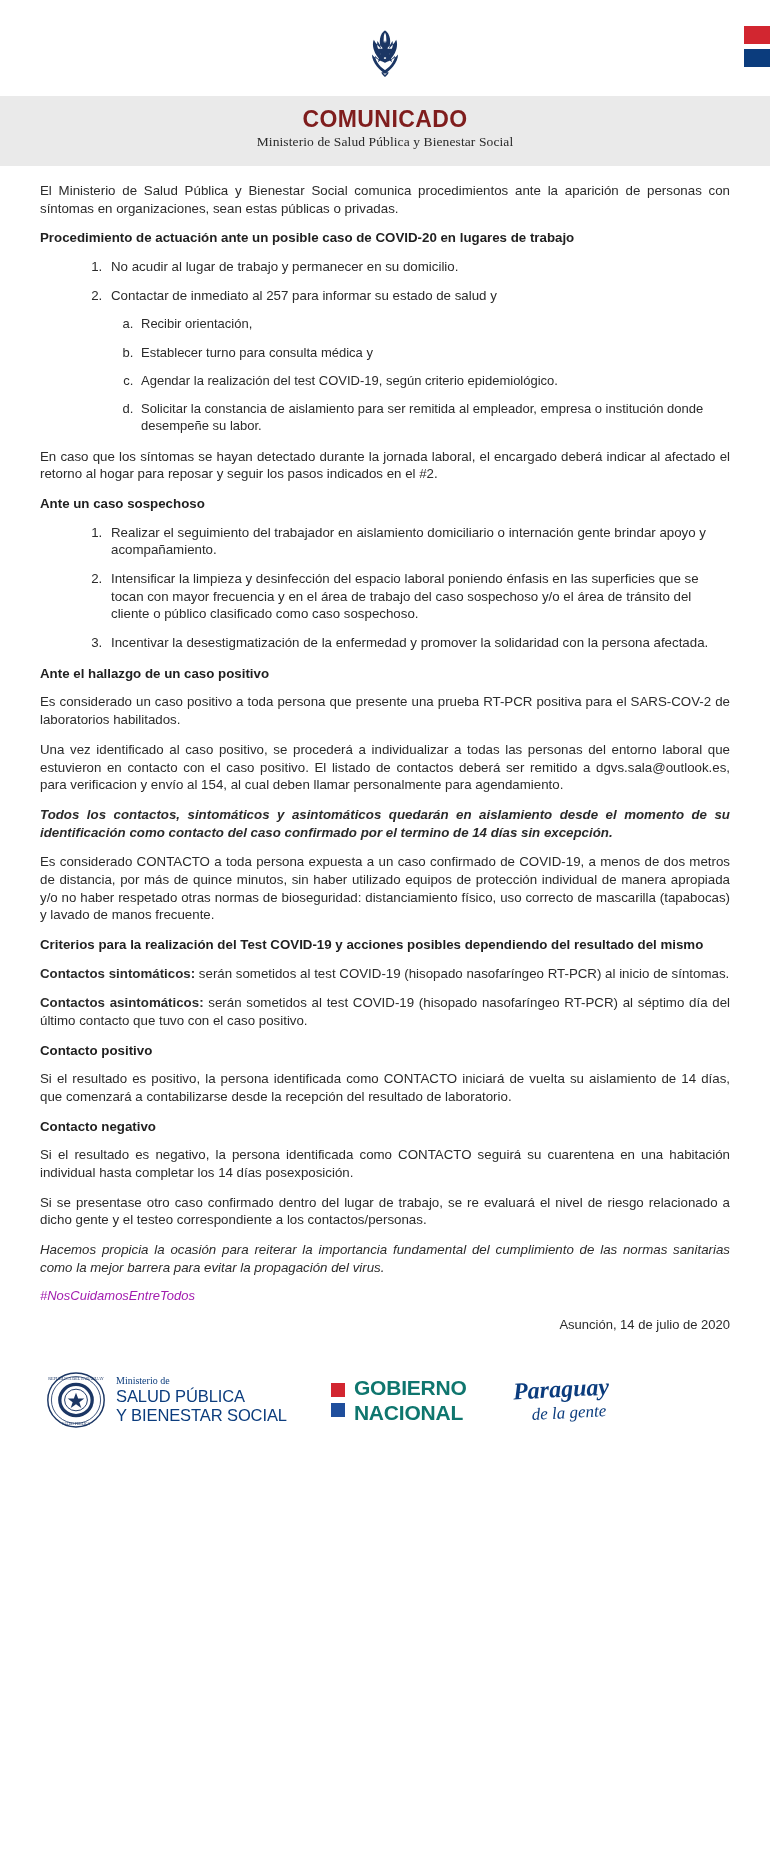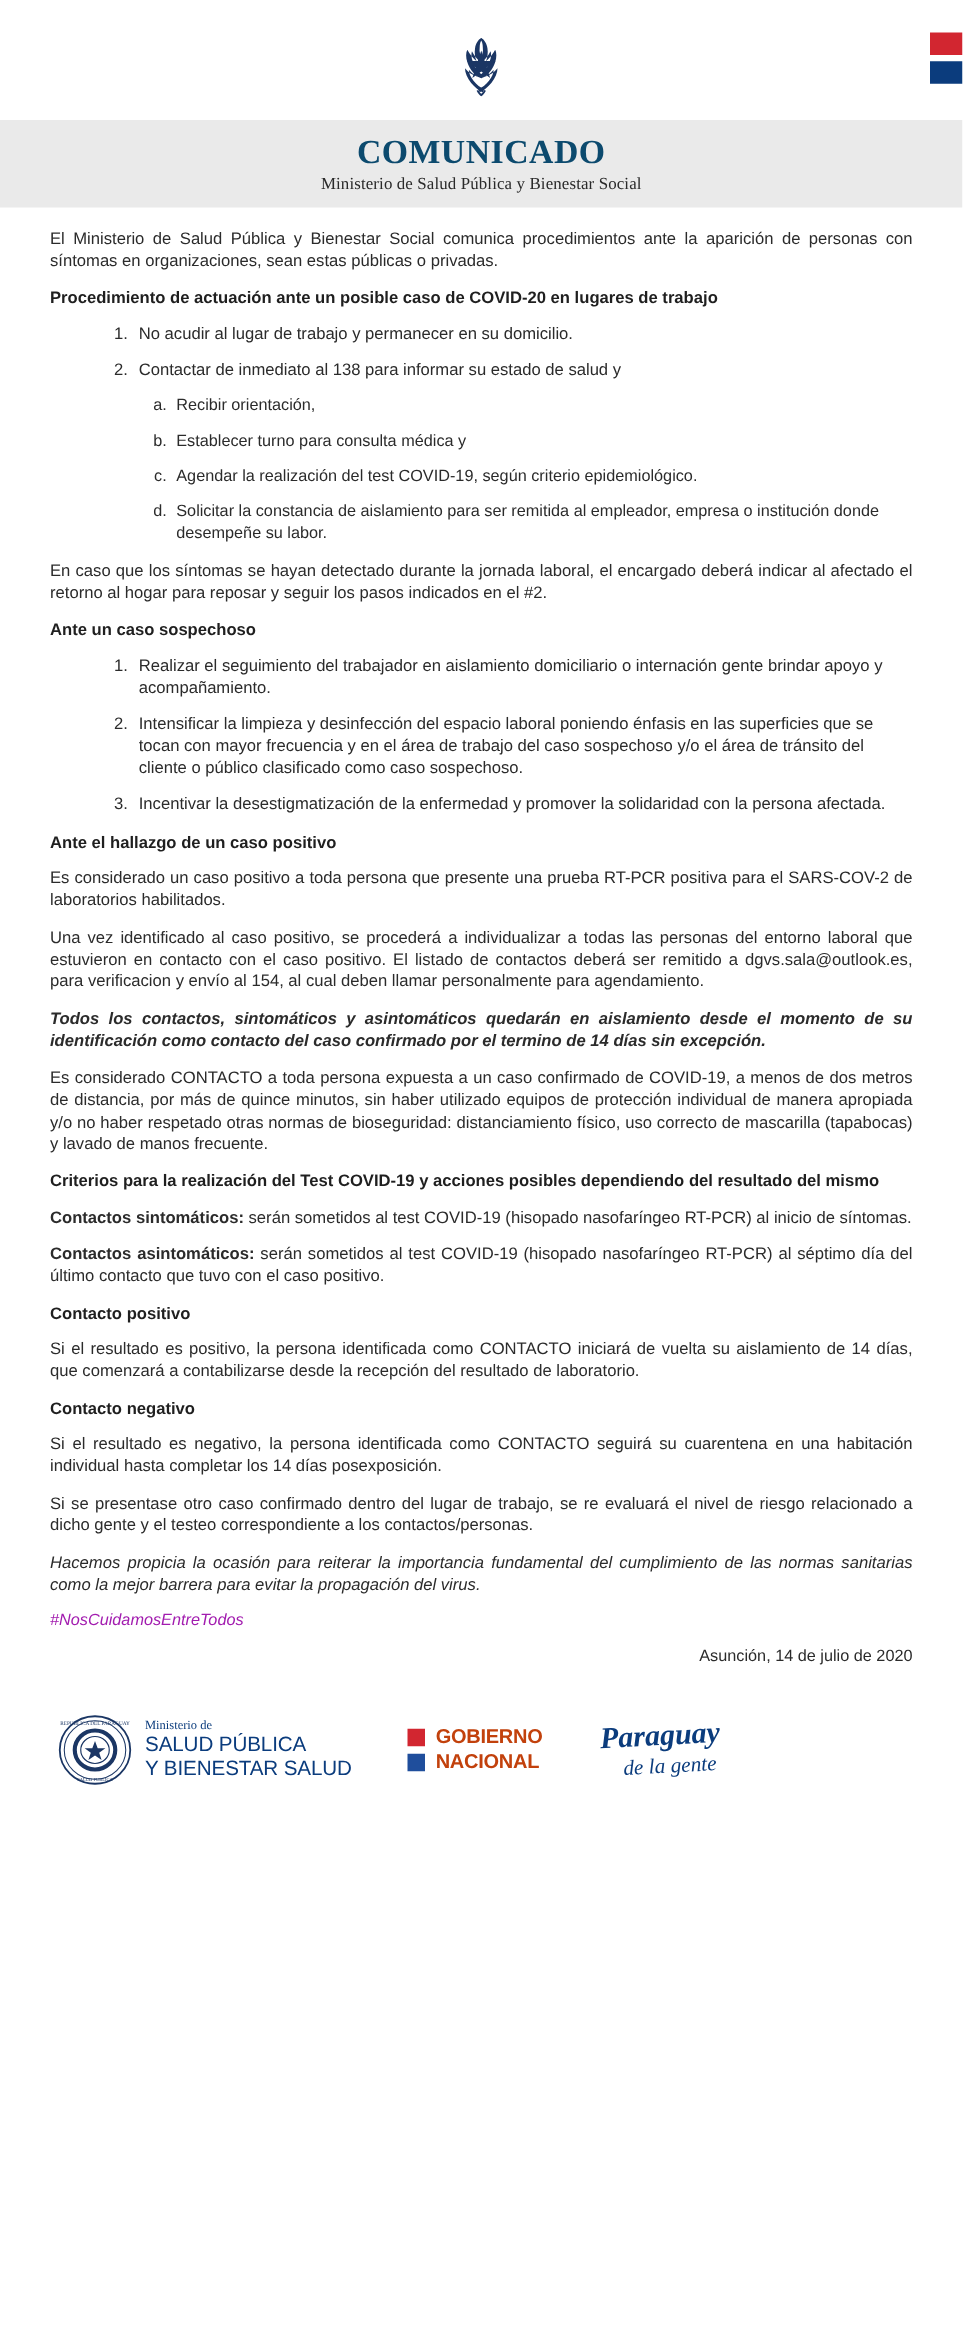--- a/index.html
+++ b/index.html
@@ -38,25 +38,25 @@
   .flag-tabs .bar.blue { background: #0b3c7d; }
 
   
   .title-band {
     background: #eaeaea;
     height: 70px;
     padding-top: 11px;
     text-align: center;
   }
   .title-main {
-    font-family: Liberation Serif, serif;
+    font-family: Liberation Sans, sans-serif;
     font-weight: bold;
-    font-size: 27px;
+    font-size: 23px;
     letter-spacing: 0.4px;
-    color: #0c4a6e;
+    color: #7f1d1d;
     line-height: 1.1;
   }
   .title-sub {
     font-family: "Liberation Serif", serif;
     font-size: 13.5px;
     color: #2a2a2a;
     margin-top: 2px;
     letter-spacing: 0.1px;
   }
 
@@ -155,23 +155,23 @@
     align-items: center;
     margin-left: 44px;
   }
   .gob-sq { width: 14px; }
   .gob-sq div { width: 14px; height: 14px; }
   .gob-sq .red { background: #d22630; margin-bottom: 6px; }
   .gob-sq .blue { background: #1f4e9c; }
   .gob-words { margin-left: 9px; }
   .gob-words div {
     font-weight: bold;
-    font-size: 16px;
+    font-size: 21px;
     line-height: 1.0;
-    color: #c2410c;
+    color: #0f766e;
     letter-spacing: -0.2px;
   }
   .gob-words .g1 { margin-bottom: 4px; }
 
   .brand-pais {
     margin-left: 46px;
     color: #0b3c7d;
     font-family: "Liberation Serif", serif;
     font-style: italic;
     text-align: center;
@@ -217,21 +217,21 @@
 
   <p class="para">El Ministerio de Salud Pública y Bienestar Social comunica procedimientos ante la aparición de personas con síntomas en organizaciones, sean estas públicas o privadas.</p>
 
   <h3 class="head">Procedimiento de actuación ante un posible caso de COVID-20 en lugares de trabajo</h3>
 
 
   <div class="list-block">
     <ol class="lvl1">
       <li>No acudir al lugar de trabajo y permanecer en su domicilio.</li>
       <li>
-        <span>Contactar de inmediato al 138 para informar su estado de salud y</span>
+        <span>Contactar de inmediato al 257 para informar su estado de salud y</span>
         <ol class="lvl2">
           <li>Recibir orientación,</li>
           <li>Establecer turno para consulta médica y</li>
           <li>Agendar la realización del test COVID-19, según criterio epidemiológico.</li>
           <li>Solicitar la constancia de aislamiento para ser remitida al empleador, empresa o institución donde desempeñe su labor.</li>
         </ol>
       </li>
     </ol>
   </div>
 
@@ -282,21 +282,21 @@
       <ellipse cx="50" cy="50" rx="41" ry="39" fill="none" stroke="#1b3664" stroke-width="1.4"></ellipse>
       <ellipse cx="50" cy="50" rx="27" ry="26" fill="none" stroke="#1b3664" stroke-width="5.5"></ellipse>
       <ellipse cx="50" cy="50" rx="19" ry="18" fill="none" stroke="#1b3664" stroke-width="1.6"></ellipse>
       <path d="M50 38 L53.6 47.5 L63.8 47.5 L55.6 53.6 L58.8 63.2 L50 57.2 L41.2 63.2 L44.4 53.6 L36.2 47.5 L46.4 47.5 Z" fill="#1b3664"></path>
       <text x="50" y="17" font-size="7" fill="#1b3664" text-anchor="middle" font-family="'Liberation Serif', serif">REPUBLICA DEL PARAGUAY</text>
       <text x="50" y="92" font-size="6" fill="#1b3664" text-anchor="middle" font-family="'Liberation Serif', serif">SALUD PUBLICA</text>
     </svg>
     <div class="msp-words">
       <div class="l1">Ministerio de</div>
       <div class="l2">SALUD PÚBLICA</div>
-      <div class="l3">Y BIENESTAR SALUD</div>
+      <div class="l3">Y BIENESTAR SOCIAL</div>
     </div>
   </div>
 
   <div class="brand-gob">
     <div class="gob-sq">
       <div class="red"></div>
       <div class="blue"></div>
     </div>
     <div class="gob-words">
       <div class="g1">GOBIERNO</div>

